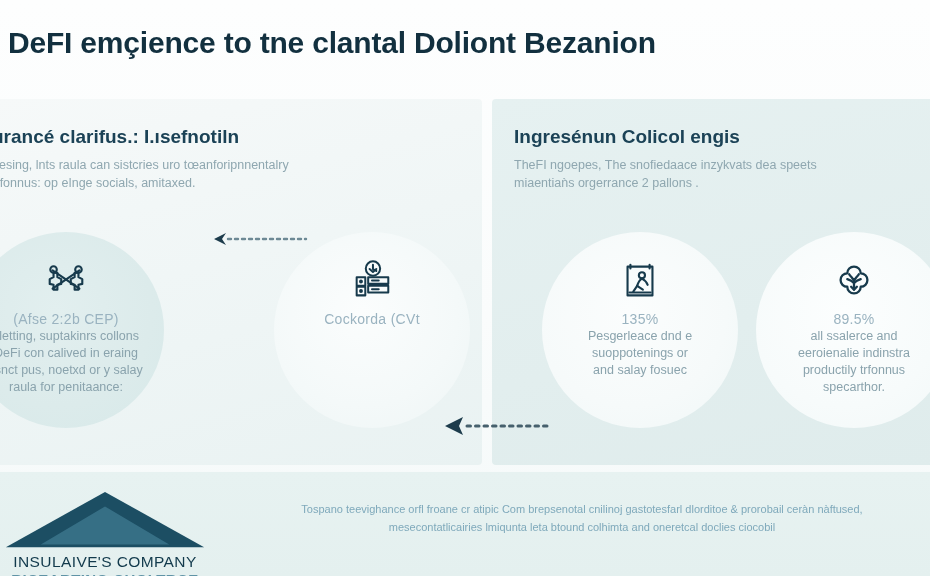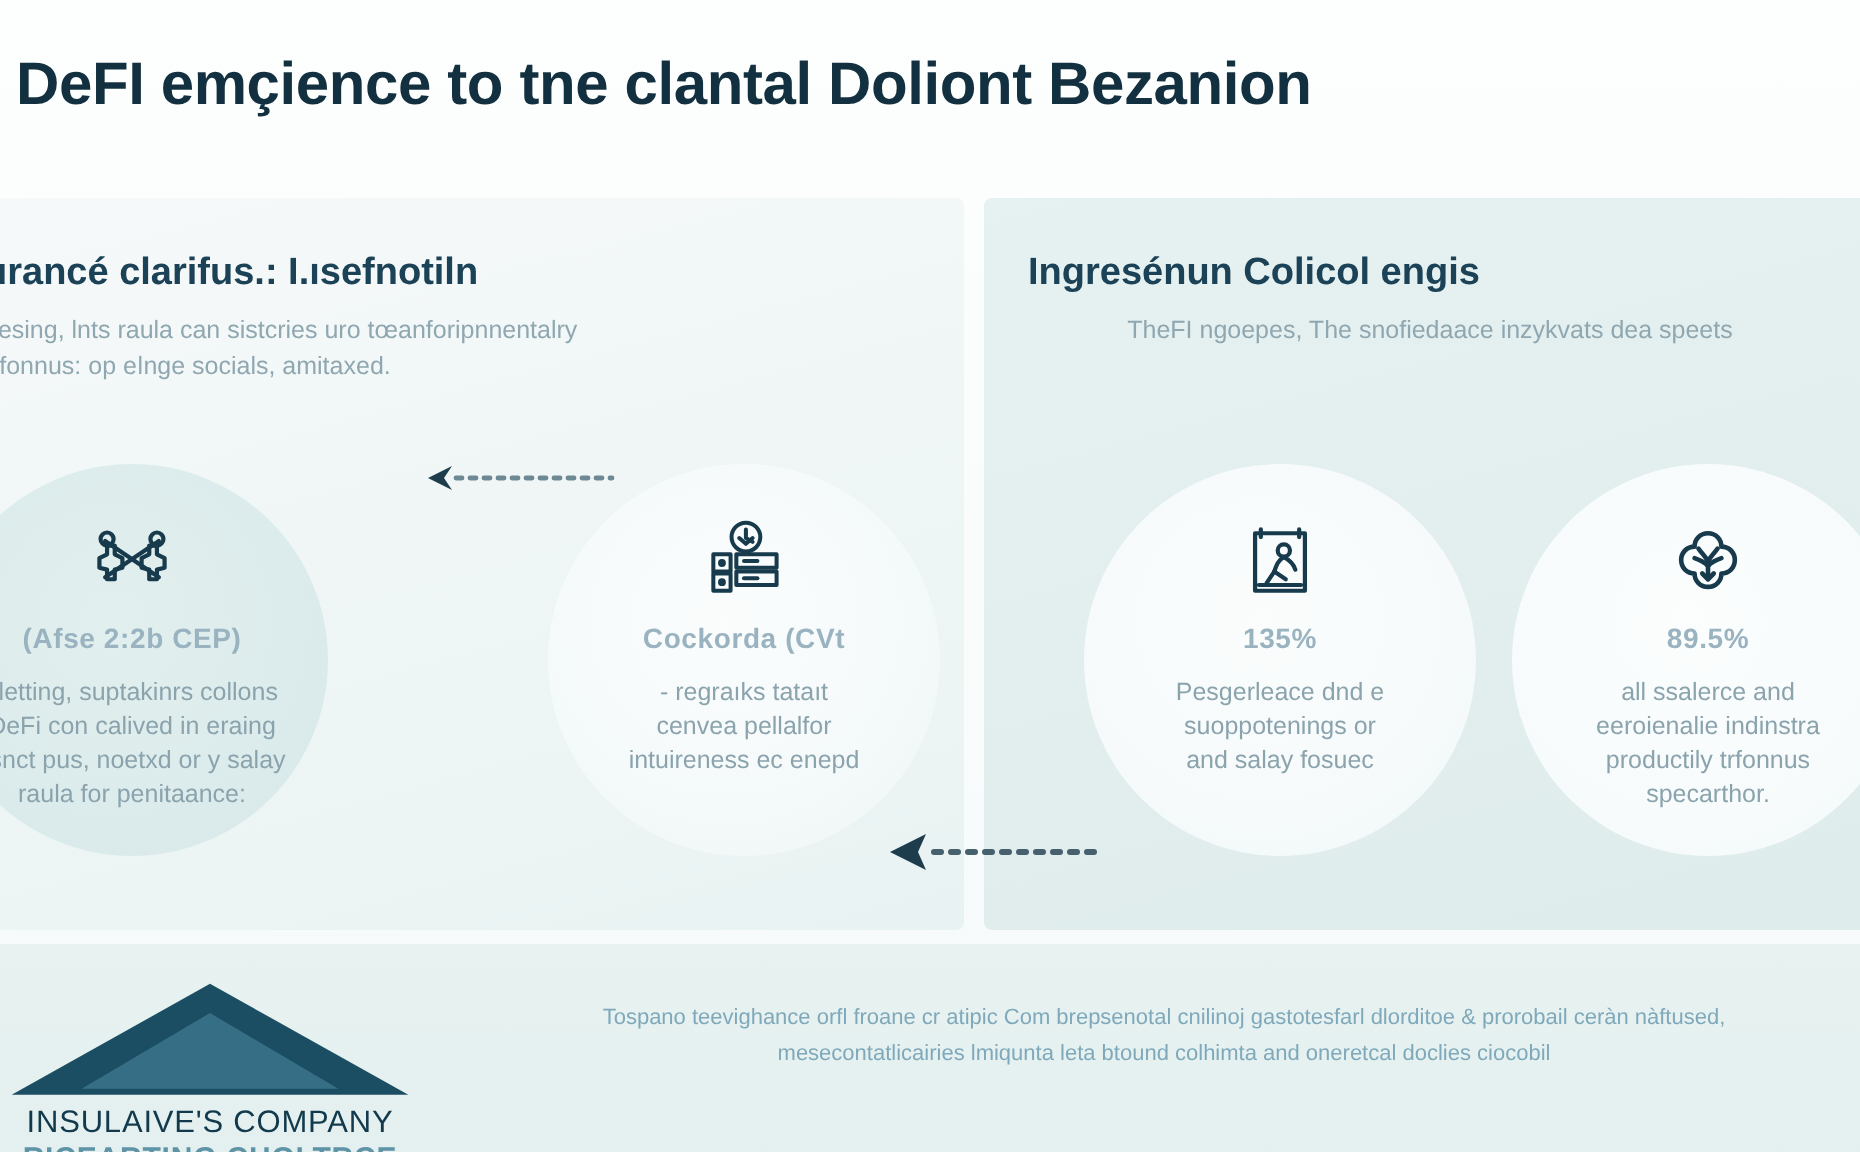--- a/index.html
+++ b/index.html
@@ -74,21 +74,21 @@
     white-space: nowrap;
     margin: 0 0 7px 0;
   }
   .panel-body {
     font-size: 12.5px;
     color: #8fa7b0;
     line-height: 18px;
     margin: 0;
     max-width: 420px;
   }
-  .panel-right .panel-body { max-width: 420px; text-align: center; }
+  .panel-right .panel-body { max-width: 420px; }
 
   
   .circle-row {
     position: absolute;
     top: 133px;
     left: 0;
     width: 100%;
     height: 215px;
   }
   .circle {
@@ -124,24 +124,24 @@
   .circle-icon {
     width: 46px;
     height: 46px;
     color: #173a4c;
     margin-bottom: 6px;
   }
   .circle-icon svg { display: block; width: 100%; height: 100%; }
 
   .circle-stat {
     font-size: 14px;
-    font-weight: bold;
+    font-weight: normal;
     color: #9ab3c0;
     line-height: 18px;
-    margin-bottom: 10px;
+    margin-bottom: 0;
     letter-spacing: 0.3px;
   }
   .circle-text {
     font-size: 12.5px;
     color: #8aa3ad;
     line-height: 17px;
     width: 214px;
   }
   .circle-a .circle-text { width: 226px; }
   .circle-d .circle-text { width: 188px; }
@@ -256,35 +256,31 @@
             <rect x="8" y="30" width="9" height="9"></rect>
             <circle cx="12.5" cy="24.5" r="1"></circle>
             <circle cx="12.5" cy="34.5" r="1"></circle>
             <rect x="20" y="20" width="21" height="7"></rect>
             <rect x="20" y="29" width="21" height="7"></rect>
             <line x1="24" y1="23.5" x2="31" y2="23.5"></line>
             <line x1="24" y1="32.5" x2="31" y2="32.5"></line>
           </svg>
         </span>
         <span class="circle-stat">Cockorda (CVt</span>
-        <span class="circle-text">
-          <span>- regraıks tataıt</span><br>
-          <span>cenvea pellalfor</span><br>
-          <span>intuireness ec enepd</span>
-        </span>
       </div>
 
     </div>
   </div>
 
   <div class="panel panel-right">
     <div class="panel-inner">
       <div class="panel-heading">Ingresénun Colicol engis</div>
       <div class="panel-body">
         <div>TheFI ngoepes, The snofiedaace inzykvats dea speets</div>
+        <div>miaentiaǹs orgerrance 2 pallons .</div>
       </div>
     </div>
 
     <div class="circle-row">
 
       <div class="circle circle-c">
         <span class="circle-icon">
           <svg viewBox="0 0 48 48" fill="none" stroke="currentColor" stroke-width="2.2" stroke-linecap="round" stroke-linejoin="round">
             <rect x="11" y="9" width="26" height="30"></rect>
             <line x1="14" y1="7" x2="14" y2="11"></line>

